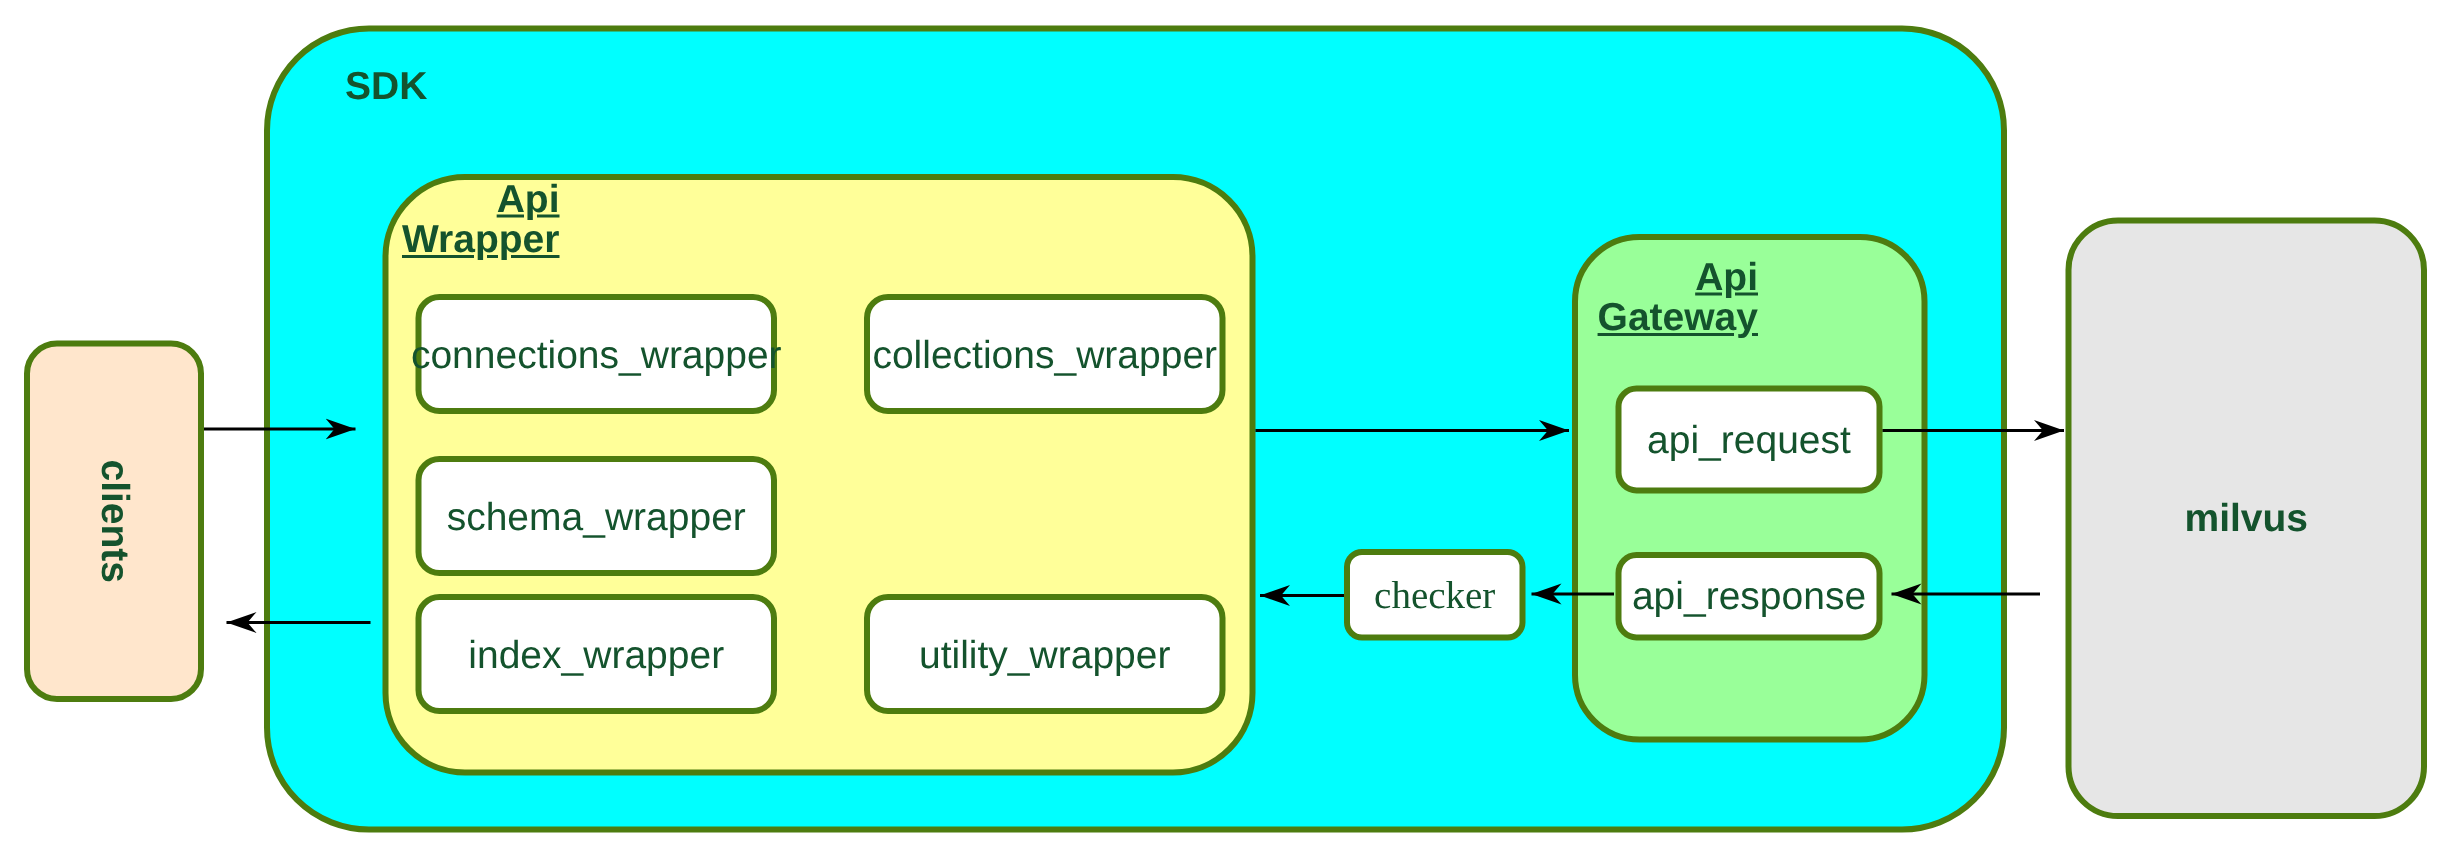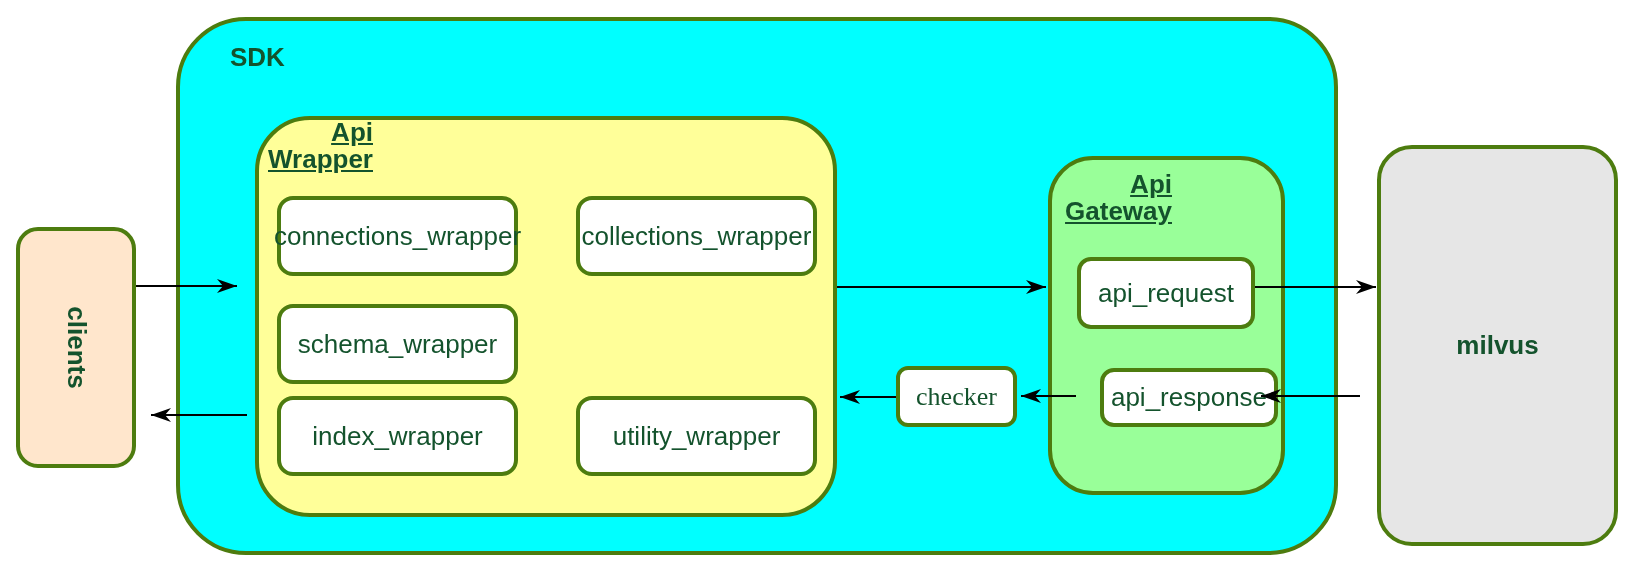--- a/index.html
+++ b/index.html
@@ -85,21 +85,21 @@
   .ag-label {
     position: absolute; left: 1060px; top: 171px; width: 112px;
     font-size: 26px; font-weight: bold;
   }
   .gbox {
     left: 1077px; width: 178px; height: 72px;
     background: #ffffff; border-radius: 14px;
     font-size: 26px;
   }
   .greq { top: 257px; }
-  .gres { top: 368px; height: 59px; margin-left: 23px; }
+  .gres { top: 368px; height: 59px; }
 
   
   .milvus {
     left: 1377px; top: 145px; width: 241px; height: 401px;
     background: #E6E6E6; border-radius: 35px;
     font-size: 26px; font-weight: bold;
   }
 
   
   .edges {

